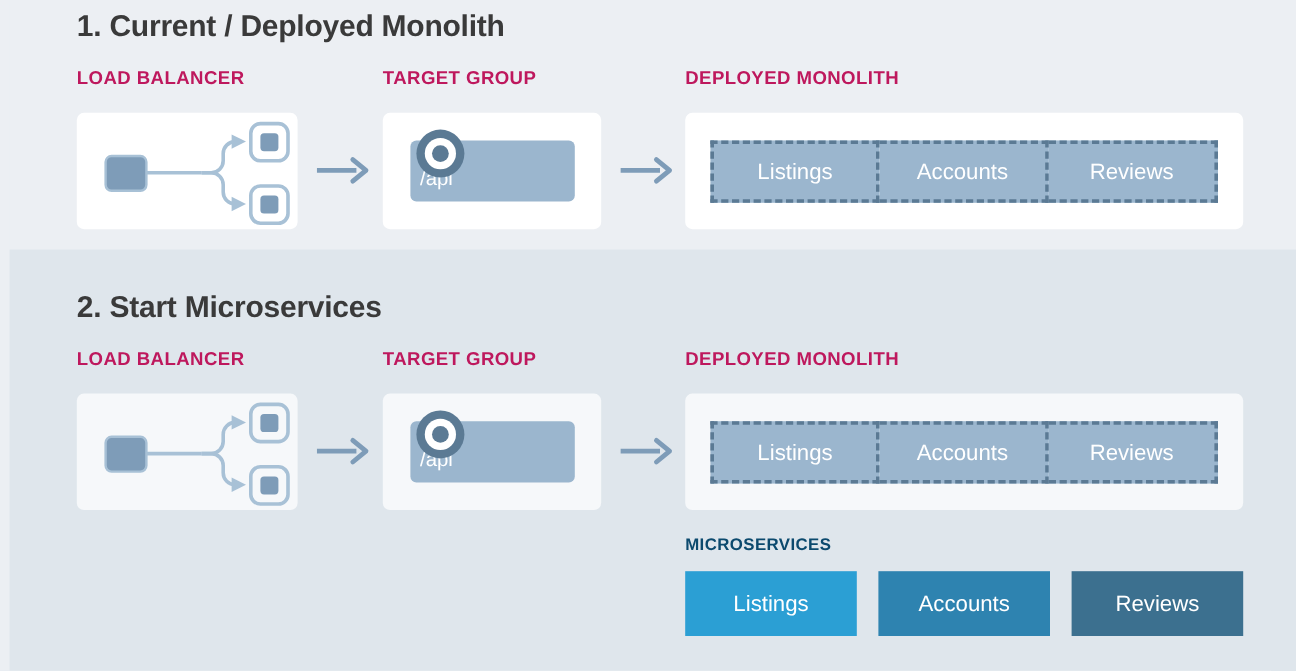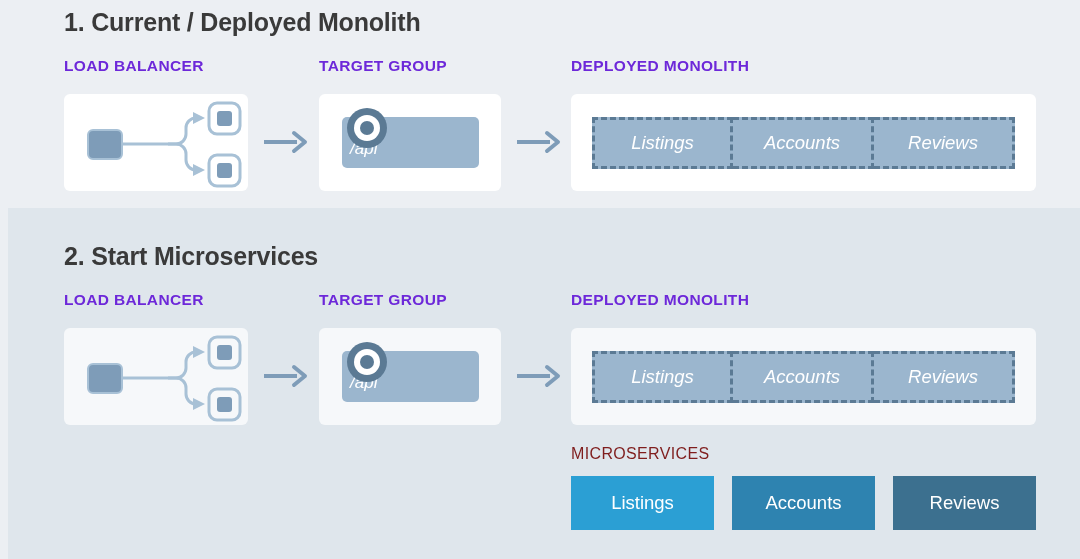--- a/index.html
+++ b/index.html
@@ -49,38 +49,37 @@
     white-space: nowrap;
   }
   #title-1 { top: 8px; }
   #title-2 { top: 34px; }
 
   .col-label {
     position: absolute;
     font-size: 15.5px;
     font-weight: bold;
     letter-spacing: 0.35px;
-    color: #6d28d9;
+    color: #be185d;
     white-space: nowrap;
   }
   .ms-label {
     position: absolute;
-    font-size: 16px;
-    font-weight: normal;
+    font-size: 14px;
+    font-weight: bold;
     letter-spacing: 0.35px;
-    color: #7f1d1d;
+    color: #0c4a6e;
     white-space: nowrap;
   }
 
   
   .card {
     position: absolute;
     background: #ffffff;
     border-radius: 6px;
-    font-style: italic;
   }
   .card.tinted { background: #f6f8fa; }
 
   
   .arrow { position: absolute; }
 
   
   .mono-strip {
     position: absolute;
     display: flex;

